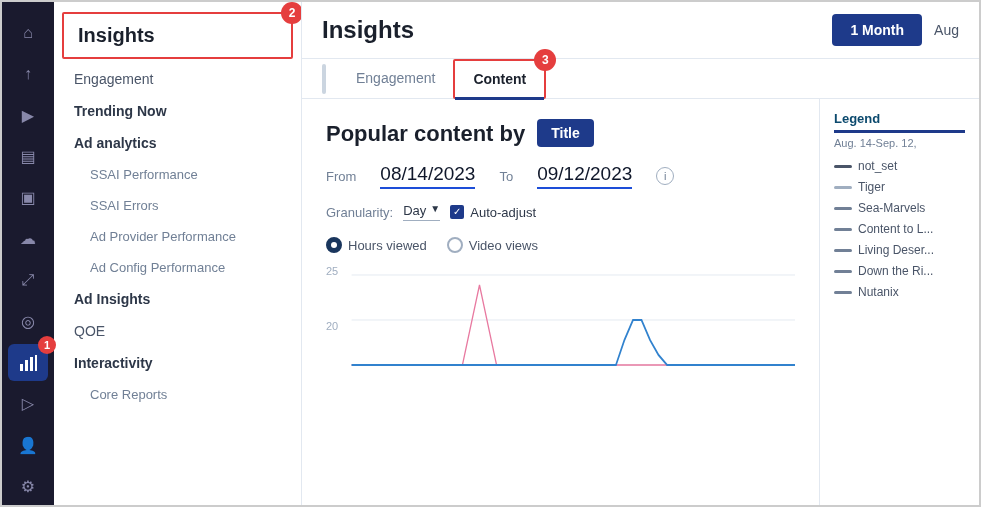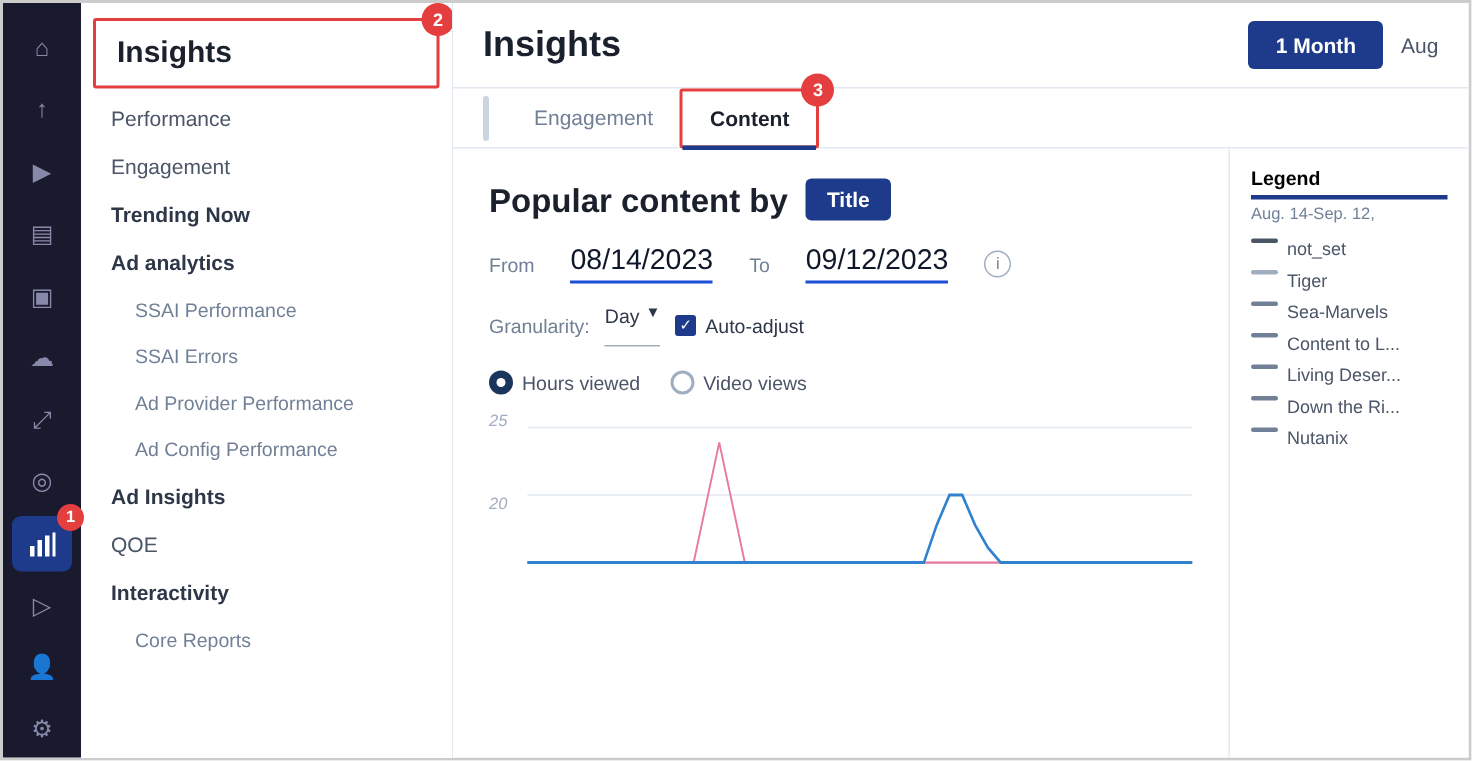--- a/index.html
+++ b/index.html
@@ -200,21 +200,21 @@
       margin-bottom: 16px;
     }
     .gran-label { font-size: 13px; color: #718096; }
     .gran-select {
       display: flex;
       gap: 4px;
       font-size: 13px;
       color: #2d3748;
       cursor: pointer;
       border-bottom: 1px solid #a0aec0;
-      padding-bottom: 12px;
+      padding-bottom: 2px;
     }
     .checkbox-row {
       display: flex;
       align-items: flex-start;
       gap: 6px;
     }
     .checkbox-blue {
       width: 14px; height: 14px;
       background: #1e3a8a;
       border-radius: 2px;
@@ -261,47 +261,46 @@
     
     .chart-svg-area {
       position: relative;
       height: 140px;
     }
     .y-axis-label {
       position: absolute;
       left: 0;
       font-size: 11px;
       color: #a0aec0;
-      font-style: italic;
     }
 
     
     .legend-panel {
       width: 160px;
       border-left: 1px solid #e2e8f0;
       padding: 12px 14px;
       flex-shrink: 0;
       overflow-y: auto;
     }
     .legend-title {
       font-size: 13px;
       font-weight: 700;
-      color: #000000;
+      color: #0c4a6e;
       margin-bottom: 4px;
       border-bottom: 3px solid #1e3a8a;
       padding-bottom: 4px;
     }
     .legend-date {
       font-size: 11px;
       color: #718096;
       margin-bottom: 10px;
     }
     .legend-item {
       display: flex;
-      align-items: flex-start;
+      align-items: center;
       gap: 6px;
       margin-bottom: 7px;
       font-size: 12px;
       color: #4a5568;
     }
     .legend-line {
       width: 18px;
       height: 3px;
       border-radius: 2px;
       flex-shrink: 0;
@@ -346,21 +345,20 @@
     <div class="icon-item">▷</div>
     <div class="icon-item">👤</div>
     <div class="icon-item">⚙</div>
   </div>
 
   <div class="nav-sidebar">
     <div style="margin: 10px 8px 4px 8px; position: relative; border: 2.5px solid #e53e3e; padding: 10px 14px; border-radius: 2px;">
       <span style="font-size: 20px; font-weight: 700; color: #1a202c;">Insights</span>
       <span class="step-badge" style="position:absolute;top:-12px;right:-12px;">2</span>
     </div>
-    <div class="nav-item">Performance</div>
     <div class="nav-item">Engagement</div>
     <div class="nav-item section-header">Trending Now</div>
     <div class="nav-item section-header">Ad analytics</div>
     <div class="nav-item sub-item">SSAI Performance</div>
     <div class="nav-item sub-item">SSAI Errors</div>
     <div class="nav-item sub-item">Ad Provider Performance</div>
     <div class="nav-item sub-item">Ad Config Performance</div>
     <div class="nav-item section-header">Ad Insights</div>
     <div class="nav-item">QOE</div>
     <div class="nav-item section-header">Interactivity</div>

